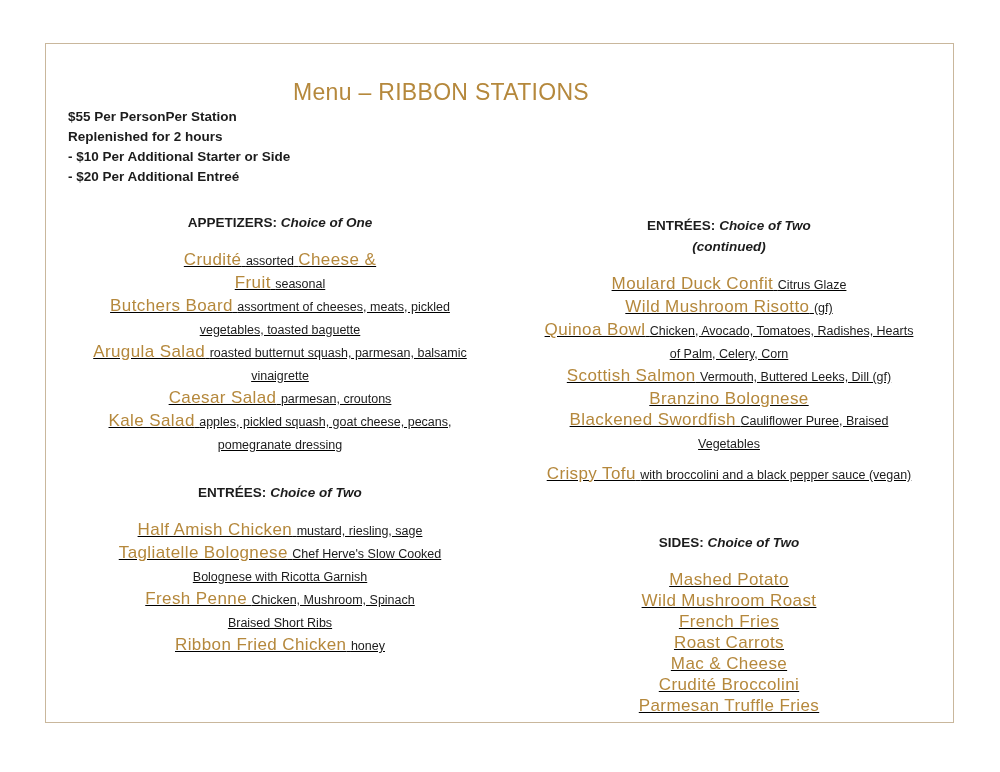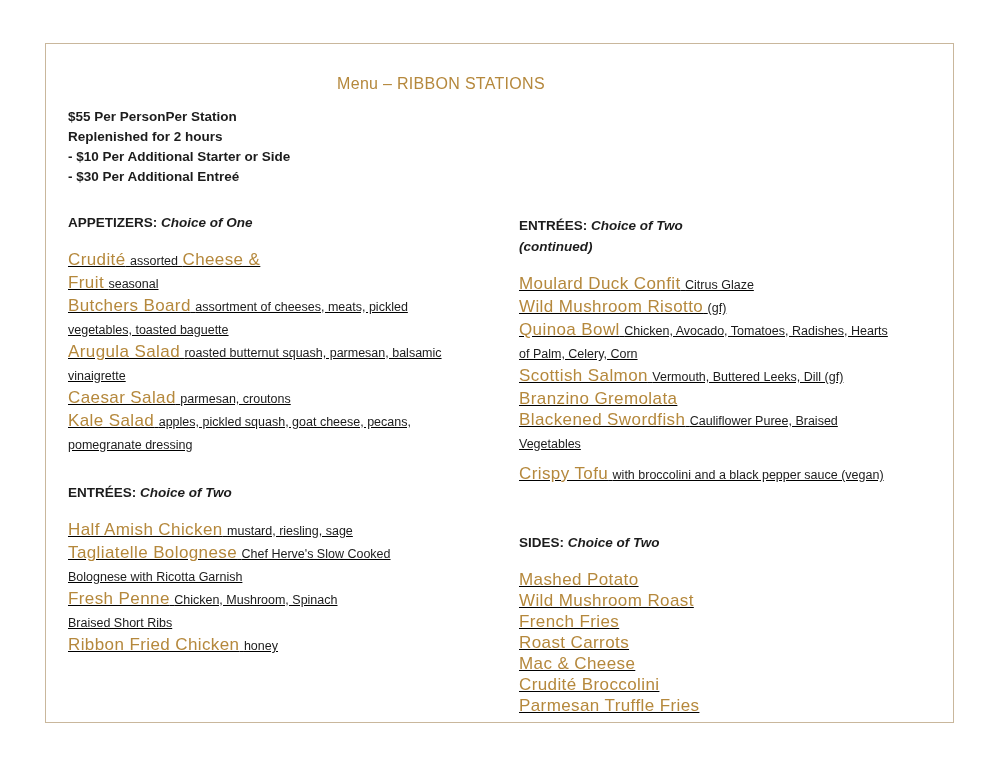--- a/index.html
+++ b/index.html
@@ -13,29 +13,29 @@
   }
   .border-box {
     position: absolute; left: 45px; top: 43px;
     width: 909px; height: 680px;
     border: 1px solid var(--border, #C9B79C);
     background: #ffffff;
   }
   .title {
     position: absolute; left: 45px; top: 64px; width: 792px;
     text-align: center;
-    font-size: 16px; font-weight: 400; letter-spacing: 0.3px;
+    font-size: 23px; font-weight: 400; letter-spacing: 0.3px;
     color: var(--gold, #B5883C);
   }
   .intro {
     position: absolute; left: 68px; top: 107px;
     font-size: 13.5px; font-weight: 700; line-height: 20px;
     color: var(--ink, #1C1C1C);
   }
-  .col { position: absolute; }
+  .col { position: absolute; text-align: center; }
   .col-left  { left: 68px;  top: 212px; width: 424px; }
   .col-right { left: 519px; top: 215px; width: 420px; }
   .sec-head {
     margin: 0 0 16px 0;
     font-size: 13.5px; font-weight: 700; line-height: 21px;
     color: var(--ink, #1C1C1C);
   }
   .sec-choice, .sec-note { font-style: italic; }
   .sec-note { display: block; }
   .menu-item { margin: 0; line-height: 21px; text-decoration: underline; }
@@ -52,21 +52,21 @@
 <body>
 
 <div class="border-box"></div>
 
 <h1 class="title">Menu – RIBBON STATIONS</h1>
 
 <div class="intro">
   <div>$55 Per PersonPer Station</div>
   <div>Replenished for 2 hours</div>
   <div>- $10 Per Additional Starter or Side</div>
-  <div>- $30 Per Additional Entreé</div>
+  <div>- $20 Per Additional Entreé</div>
 </div>
 
 <div class="col col-left">
     <section class="menu-section section-appetizers">
       <h2 class="sec-head"><span class="sec-label">APPETIZERS:</span><span class="sec-choice"> Choice of One</span></h2>
       <p class="menu-item"><span class="item-name">Crudité</span> <span class="item-desc">assorted</span> <span class="item-name">Cheese &amp;</span> <br><span class="item-name">Fruit</span> <span class="item-desc">seasonal</span> </p>
       <p class="menu-item"><span class="item-name">Butchers Board</span> <span class="item-desc">assortment of cheeses, meats, pickled</span> <br><span class="item-desc">vegetables, toasted baguette</span> </p>
       <p class="menu-item"><span class="item-name">Arugula Salad</span> <span class="item-desc">roasted butternut squash, parmesan, balsamic</span> <br><span class="item-desc">vinaigrette</span> </p>
       <p class="menu-item"><span class="item-name">Caesar Salad</span> <span class="item-desc">parmesan, croutons</span> </p>
       <p class="menu-item"><span class="item-name">Kale Salad</span> <span class="item-desc">apples, pickled squash, goat cheese, pecans,</span> <br><span class="item-desc">pomegranate dressing</span> </p>
@@ -80,21 +80,21 @@
       <p class="menu-item"><span class="item-name">Ribbon Fried Chicken</span> <span class="item-desc">honey</span> </p>
     </section>
   </div>
 <div class="col col-right">
     <section class="menu-section section-entrees-continued">
       <h2 class="sec-head"><span class="sec-label">ENTRÉES:</span><span class="sec-choice"> Choice of Two</span><span class="sec-note">(continued)</span></h2>
       <p class="menu-item"><span class="item-name">Moulard Duck Confit</span> <span class="item-desc">Citrus Glaze</span> </p>
       <p class="menu-item"><span class="item-name">Wild Mushroom Risotto</span> <span class="item-desc">(gf)</span> </p>
       <p class="menu-item"><span class="item-name">Quinoa Bowl</span> <span class="item-desc">Chicken, Avocado, Tomatoes, Radishes, Hearts</span> <br><span class="item-desc">of Palm, Celery, Corn</span> </p>
       <p class="menu-item"><span class="item-name">Scottish Salmon</span> <span class="item-desc">Vermouth, Buttered Leeks, Dill (gf)</span> </p>
-      <p class="menu-item"><span class="item-name">Branzino Gremolata</span> </p>
+      <p class="menu-item"><span class="item-name">Branzino Bolognese</span> </p>
       <p class="menu-item"><span class="item-name">Blackened Swordfish</span> <span class="item-desc">Cauliflower Puree, Braised</span> <br><span class="item-desc">Vegetables</span> </p>
       <p class="menu-item gap-before"><span class="item-name">Crispy Tofu</span> <span class="item-desc">with broccolini and a black pepper sauce (vegan)</span> </p>
     </section>
     <section class="menu-section section-sides">
       <h2 class="sec-head"><span class="sec-label">SIDES:</span><span class="sec-choice"> Choice of Two</span></h2>
       <p class="menu-item"><span class="item-name">Mashed Potato</span> </p>
       <p class="menu-item"><span class="item-name">Wild Mushroom Roast</span> </p>
       <p class="menu-item"><span class="item-name">French Fries</span> </p>
       <p class="menu-item"><span class="item-name">Roast Carrots</span> </p>
       <p class="menu-item"><span class="item-name">Mac &amp; Cheese</span> </p>

